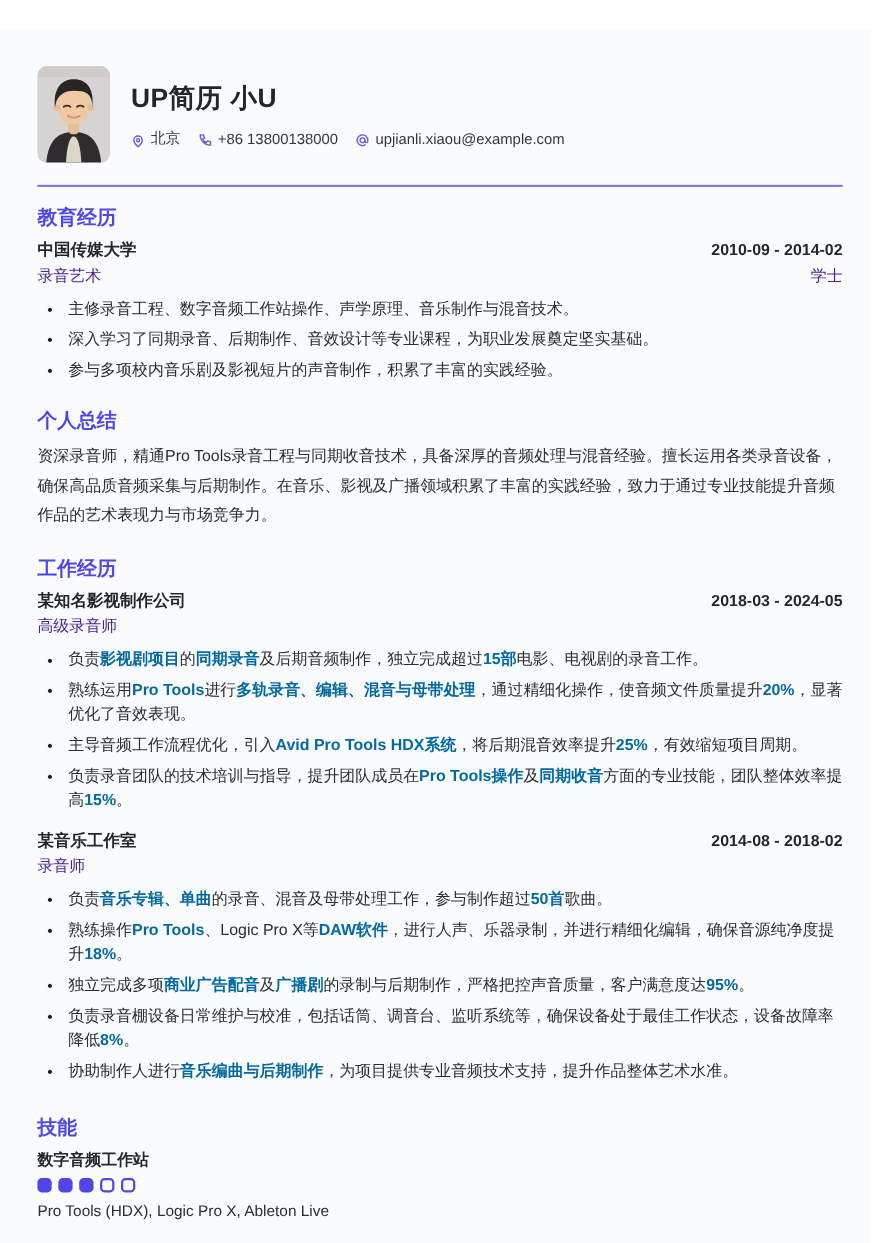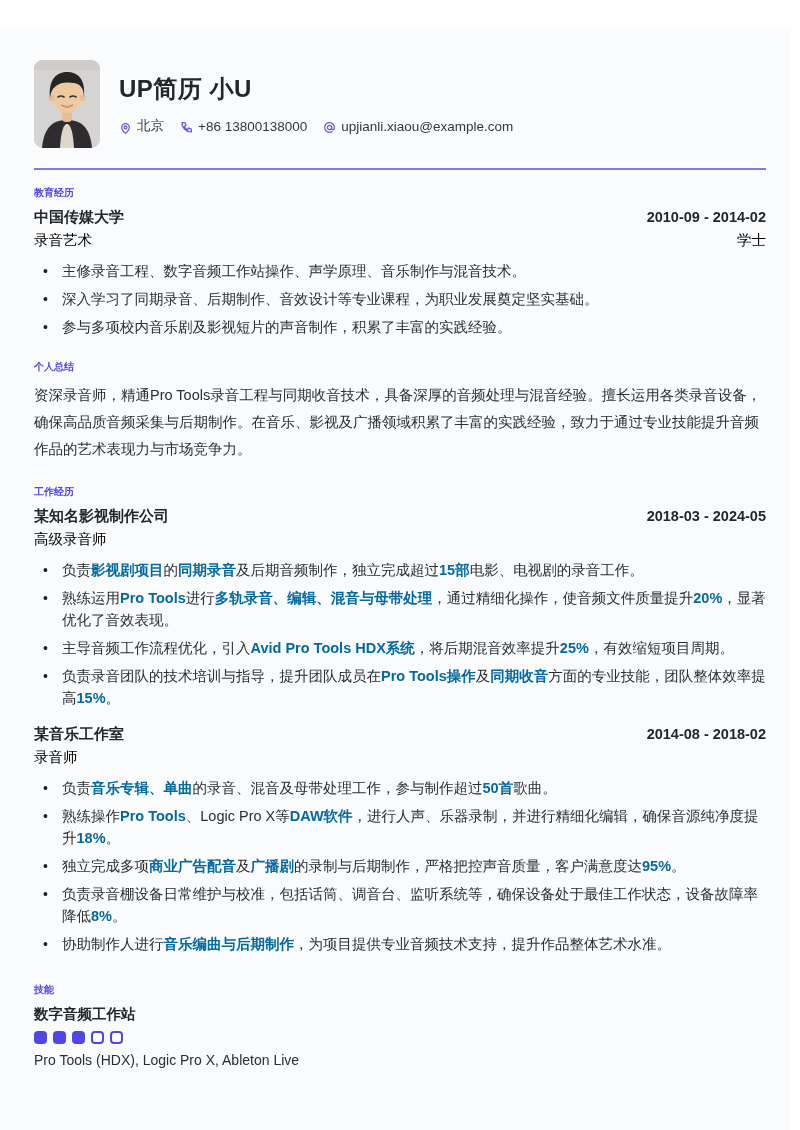--- a/index.html
+++ b/index.html
@@ -15,25 +15,25 @@
   .avatar svg { display:block; }
   .header-info { margin-left:19px; padding-top:13px; }
   .person-name { font-size:24px; font-weight:600; color:#23262b; letter-spacing:0.5px; }
   .contact-row { display:flex; align-items:center; margin-top:12px; font-size:13.5px; color:#33373d; }
   .contact-item { display:flex; align-items:flex-end; margin-right:16px; }
   .contact-item .ic { display:inline-flex; margin-right:5px; color:#6a5ce0; }
   .divider { border-bottom:2px solid #837ad9; margin-top:20px; width:732px; }
 
   
   .section { margin-top:16px; width:732px; }
-  .section-title { font-size:10px; font-weight:700; color:#4f46e5; margin-bottom:8px; }
+  .section-title { font-size:18px; font-weight:700; color:#4f46e5; margin-bottom:8px; }
   .row-split { display:flex; justify-content:space-between; align-items:baseline; }
   .org { font-size:15px; font-weight:700; color:#23262b; }
   .dates { font-size:14.5px; font-weight:700; color:#23262b; }
-  .sub { font-size:14.5px; color:#000000; margin-top:4px; }
+  .sub { font-size:14.5px; color:#4c1d95; margin-top:4px; }
   ul.bullets { list-style:none; margin-top:10px; }
   ul.bullets li { position:relative; padding-left:28px; font-size:14.5px; line-height:22px;
                   margin-bottom:6px; color:#2b2d31; }
   ul.bullets li::before { content:"•"; position:absolute; left:9px; top:0; font-size:14px; color:#1d1f23; }
   ul.bullets b { font-weight:700; color:#0369a1; }
   .summary-text { font-size:14.5px; line-height:27px; color:#2b2d31; margin-top:2px; }
   .job { margin-top:16px; }
 
   
   .skill-block { margin-bottom:15px; }

